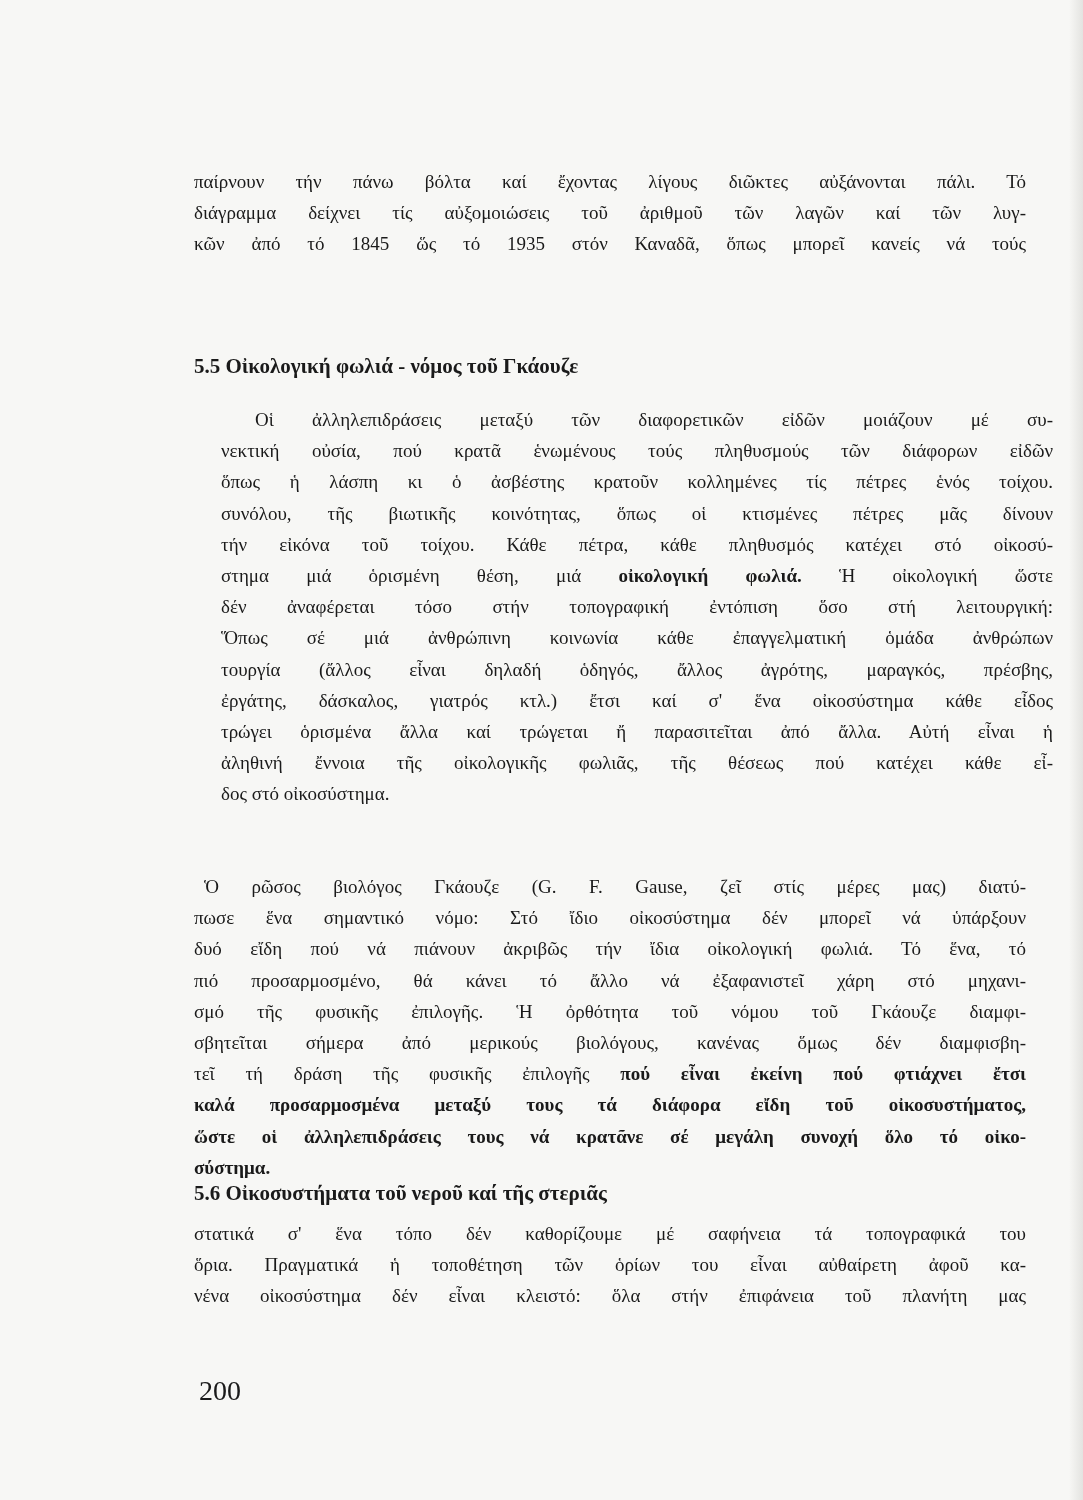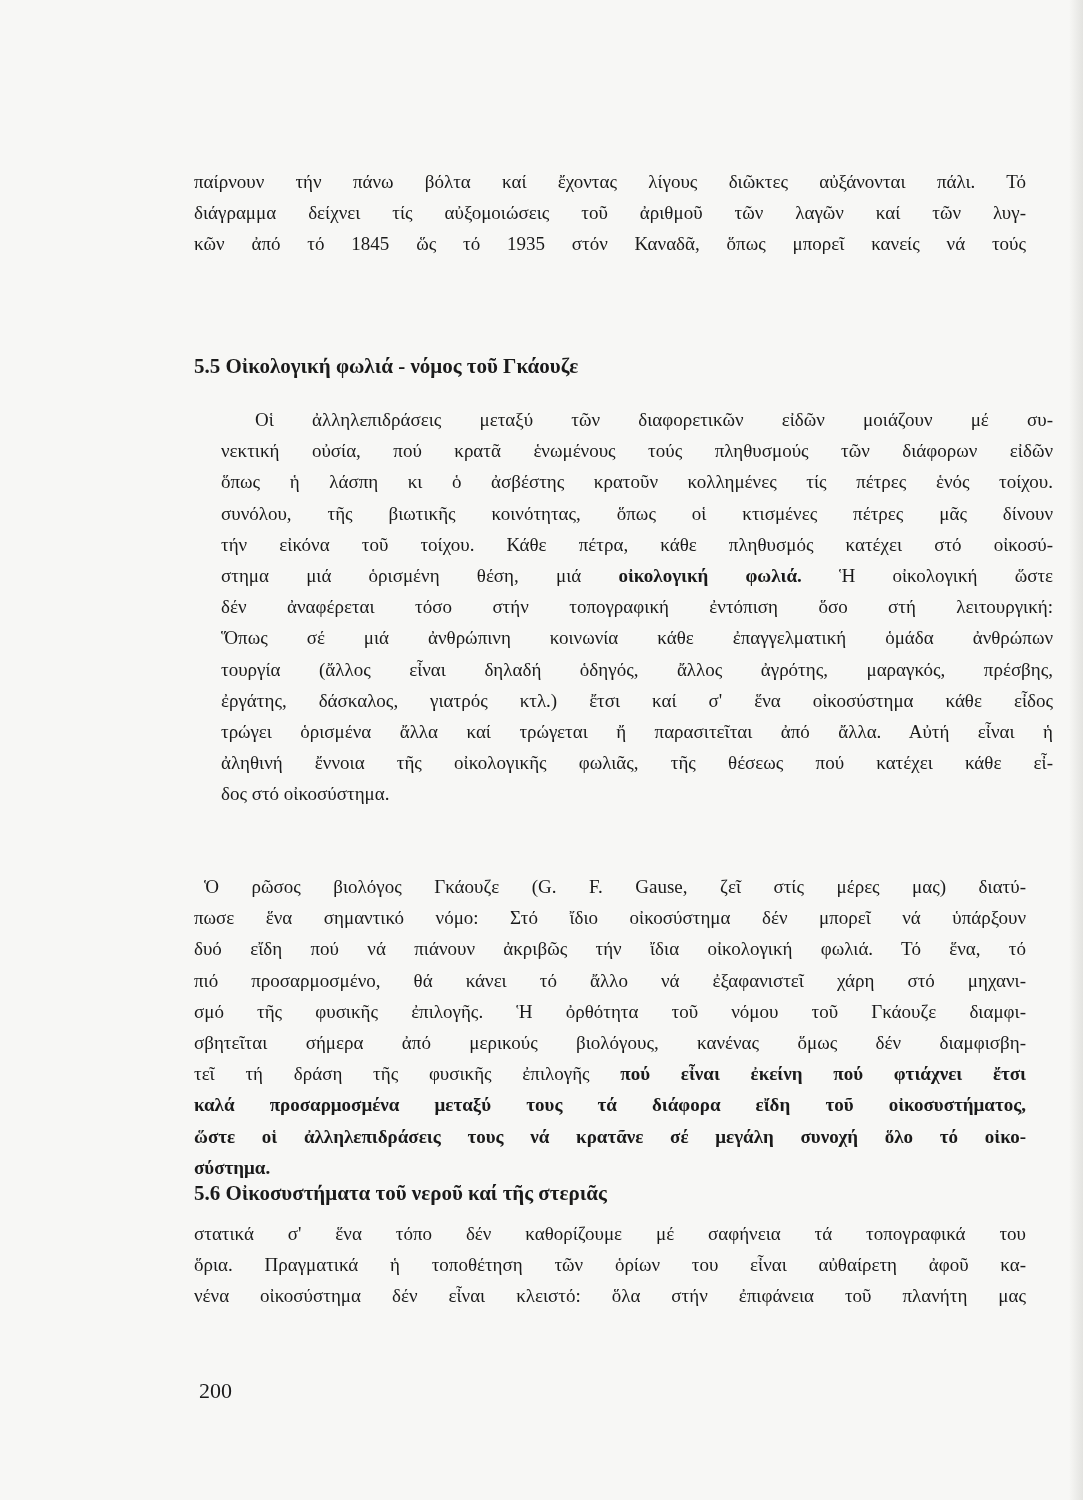--- a/index.html
+++ b/index.html
@@ -29,21 +29,21 @@
     position: absolute;
     font-size: 21px;
     font-weight: bold;
     line-height: 30px;
     white-space: nowrap;
   }
   .block { position: absolute; left: 0; width: 832px; }
   .bold { font-weight: bold; }
   .pagenum {
     position: absolute; left: 199px; top: 1378px;
-    font-size: 22px; line-height: 26px;
+    font-size: 28px; line-height: 26px;
   }
   .gutter {
     position: absolute; right: 0; top: 0; width: 14px; height: 1500px;
     background: linear-gradient(to right, rgba(230,230,228,0), rgba(225,225,222,0.9));
   }
 </style>
 </head>
 <body>
 
 <div class="gutter"></div>

